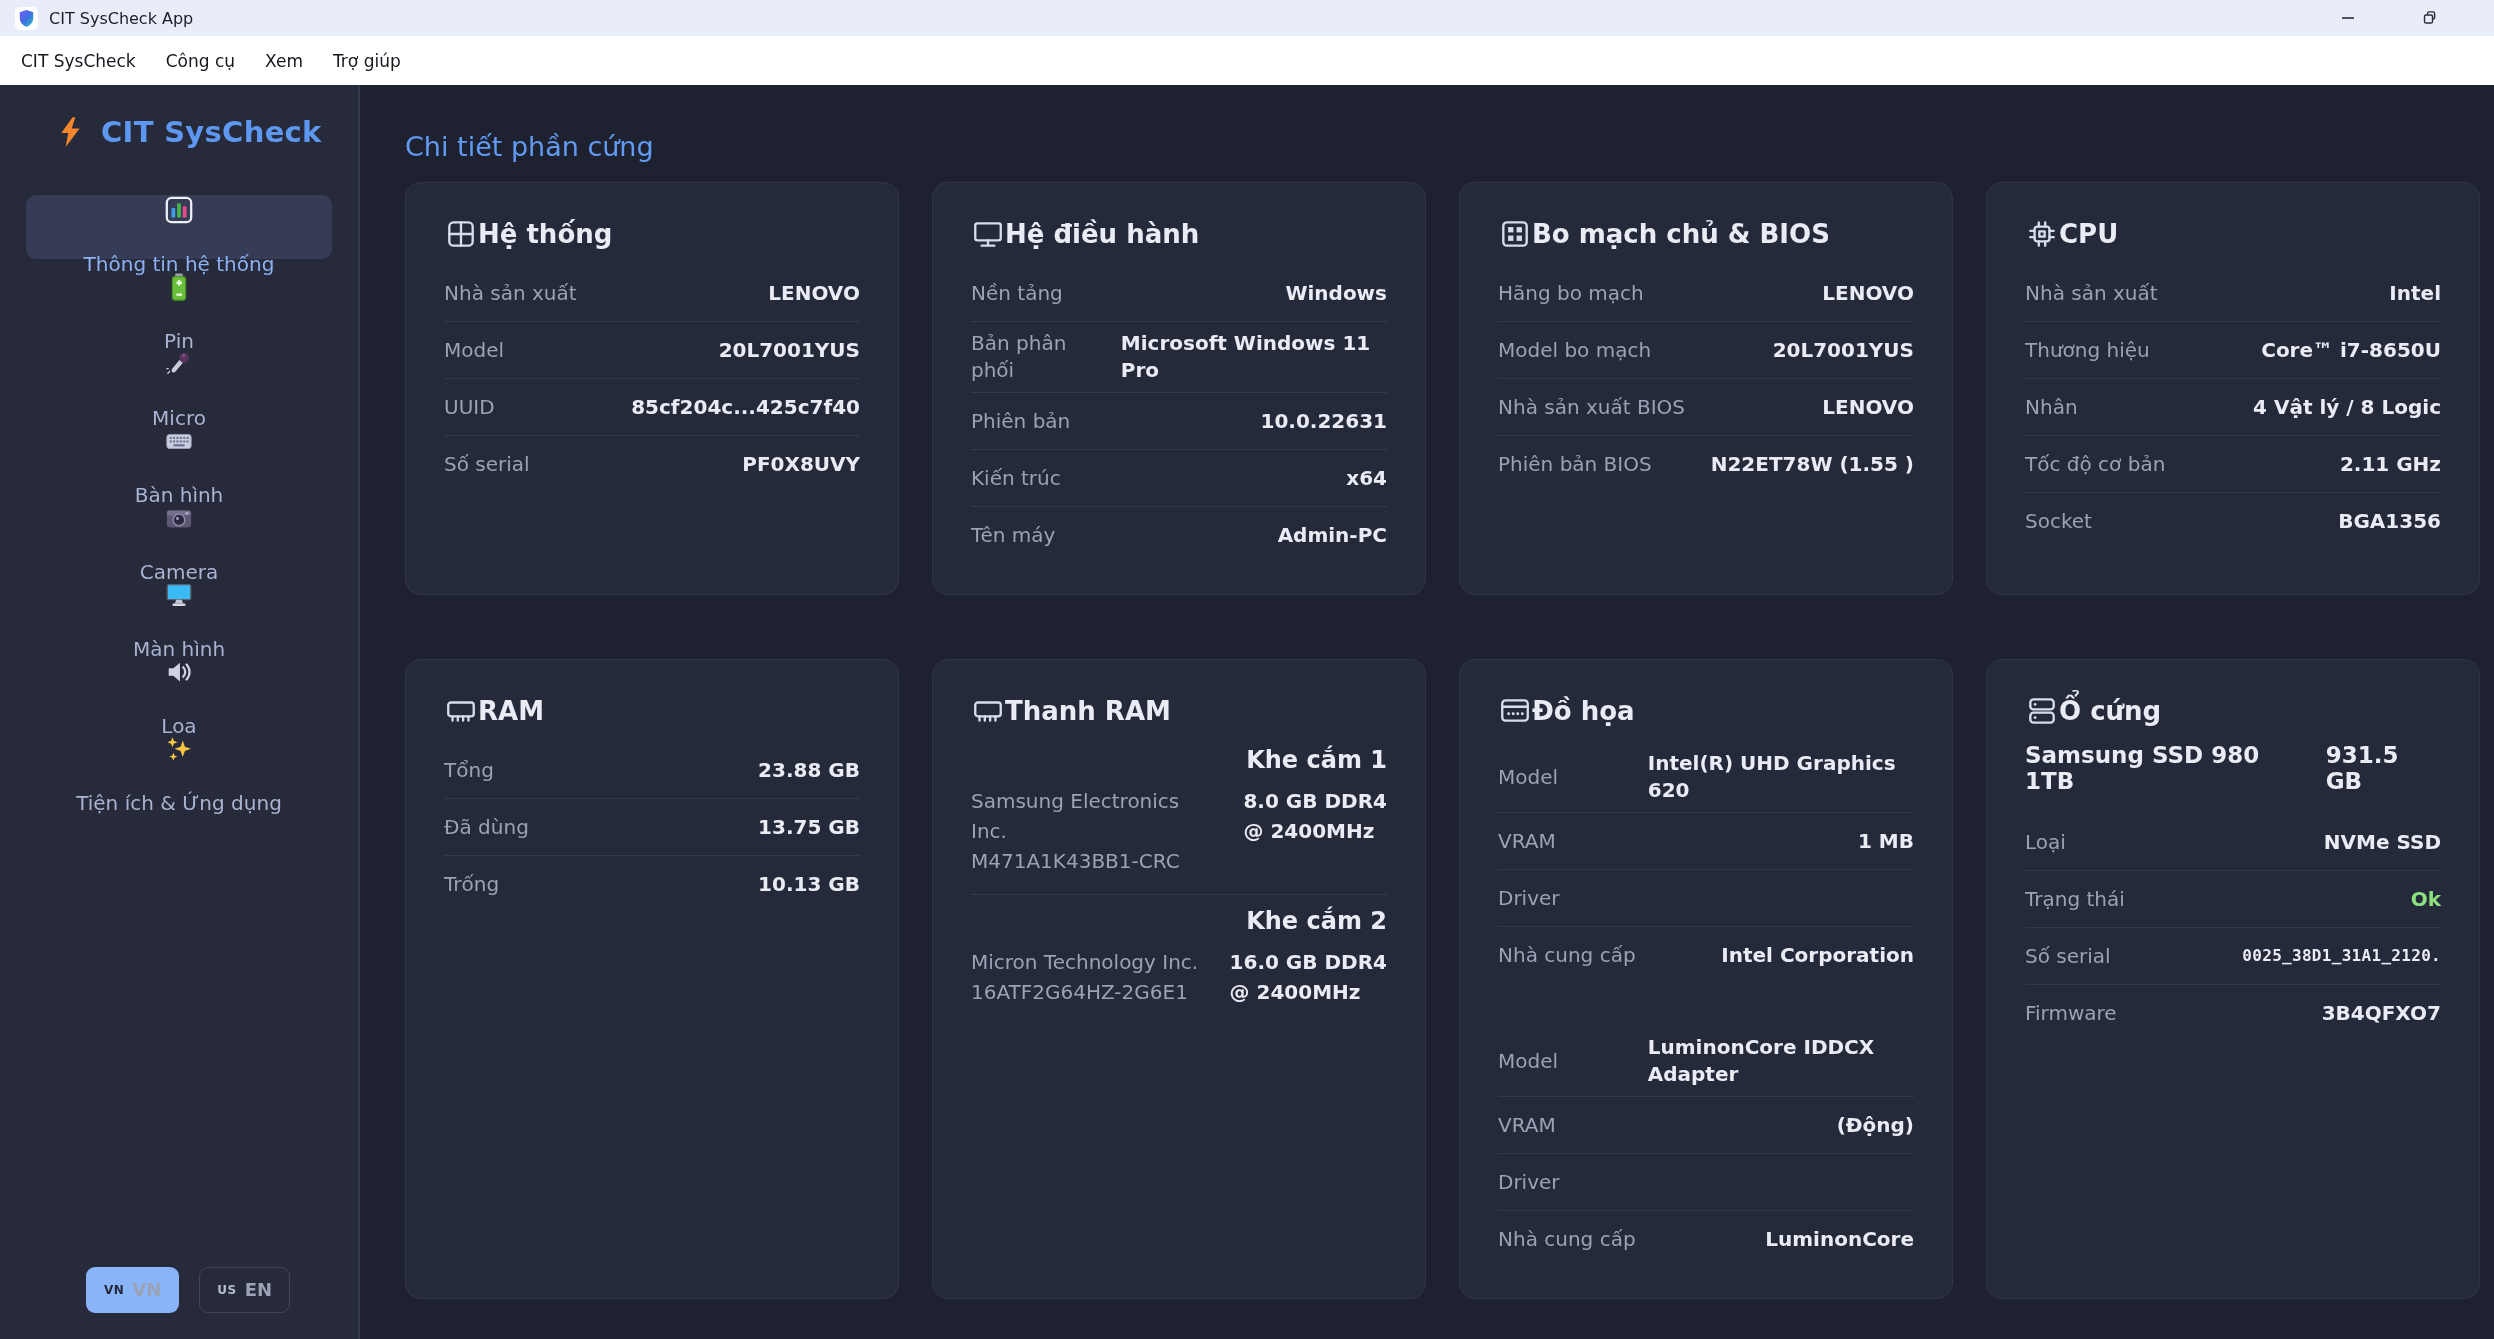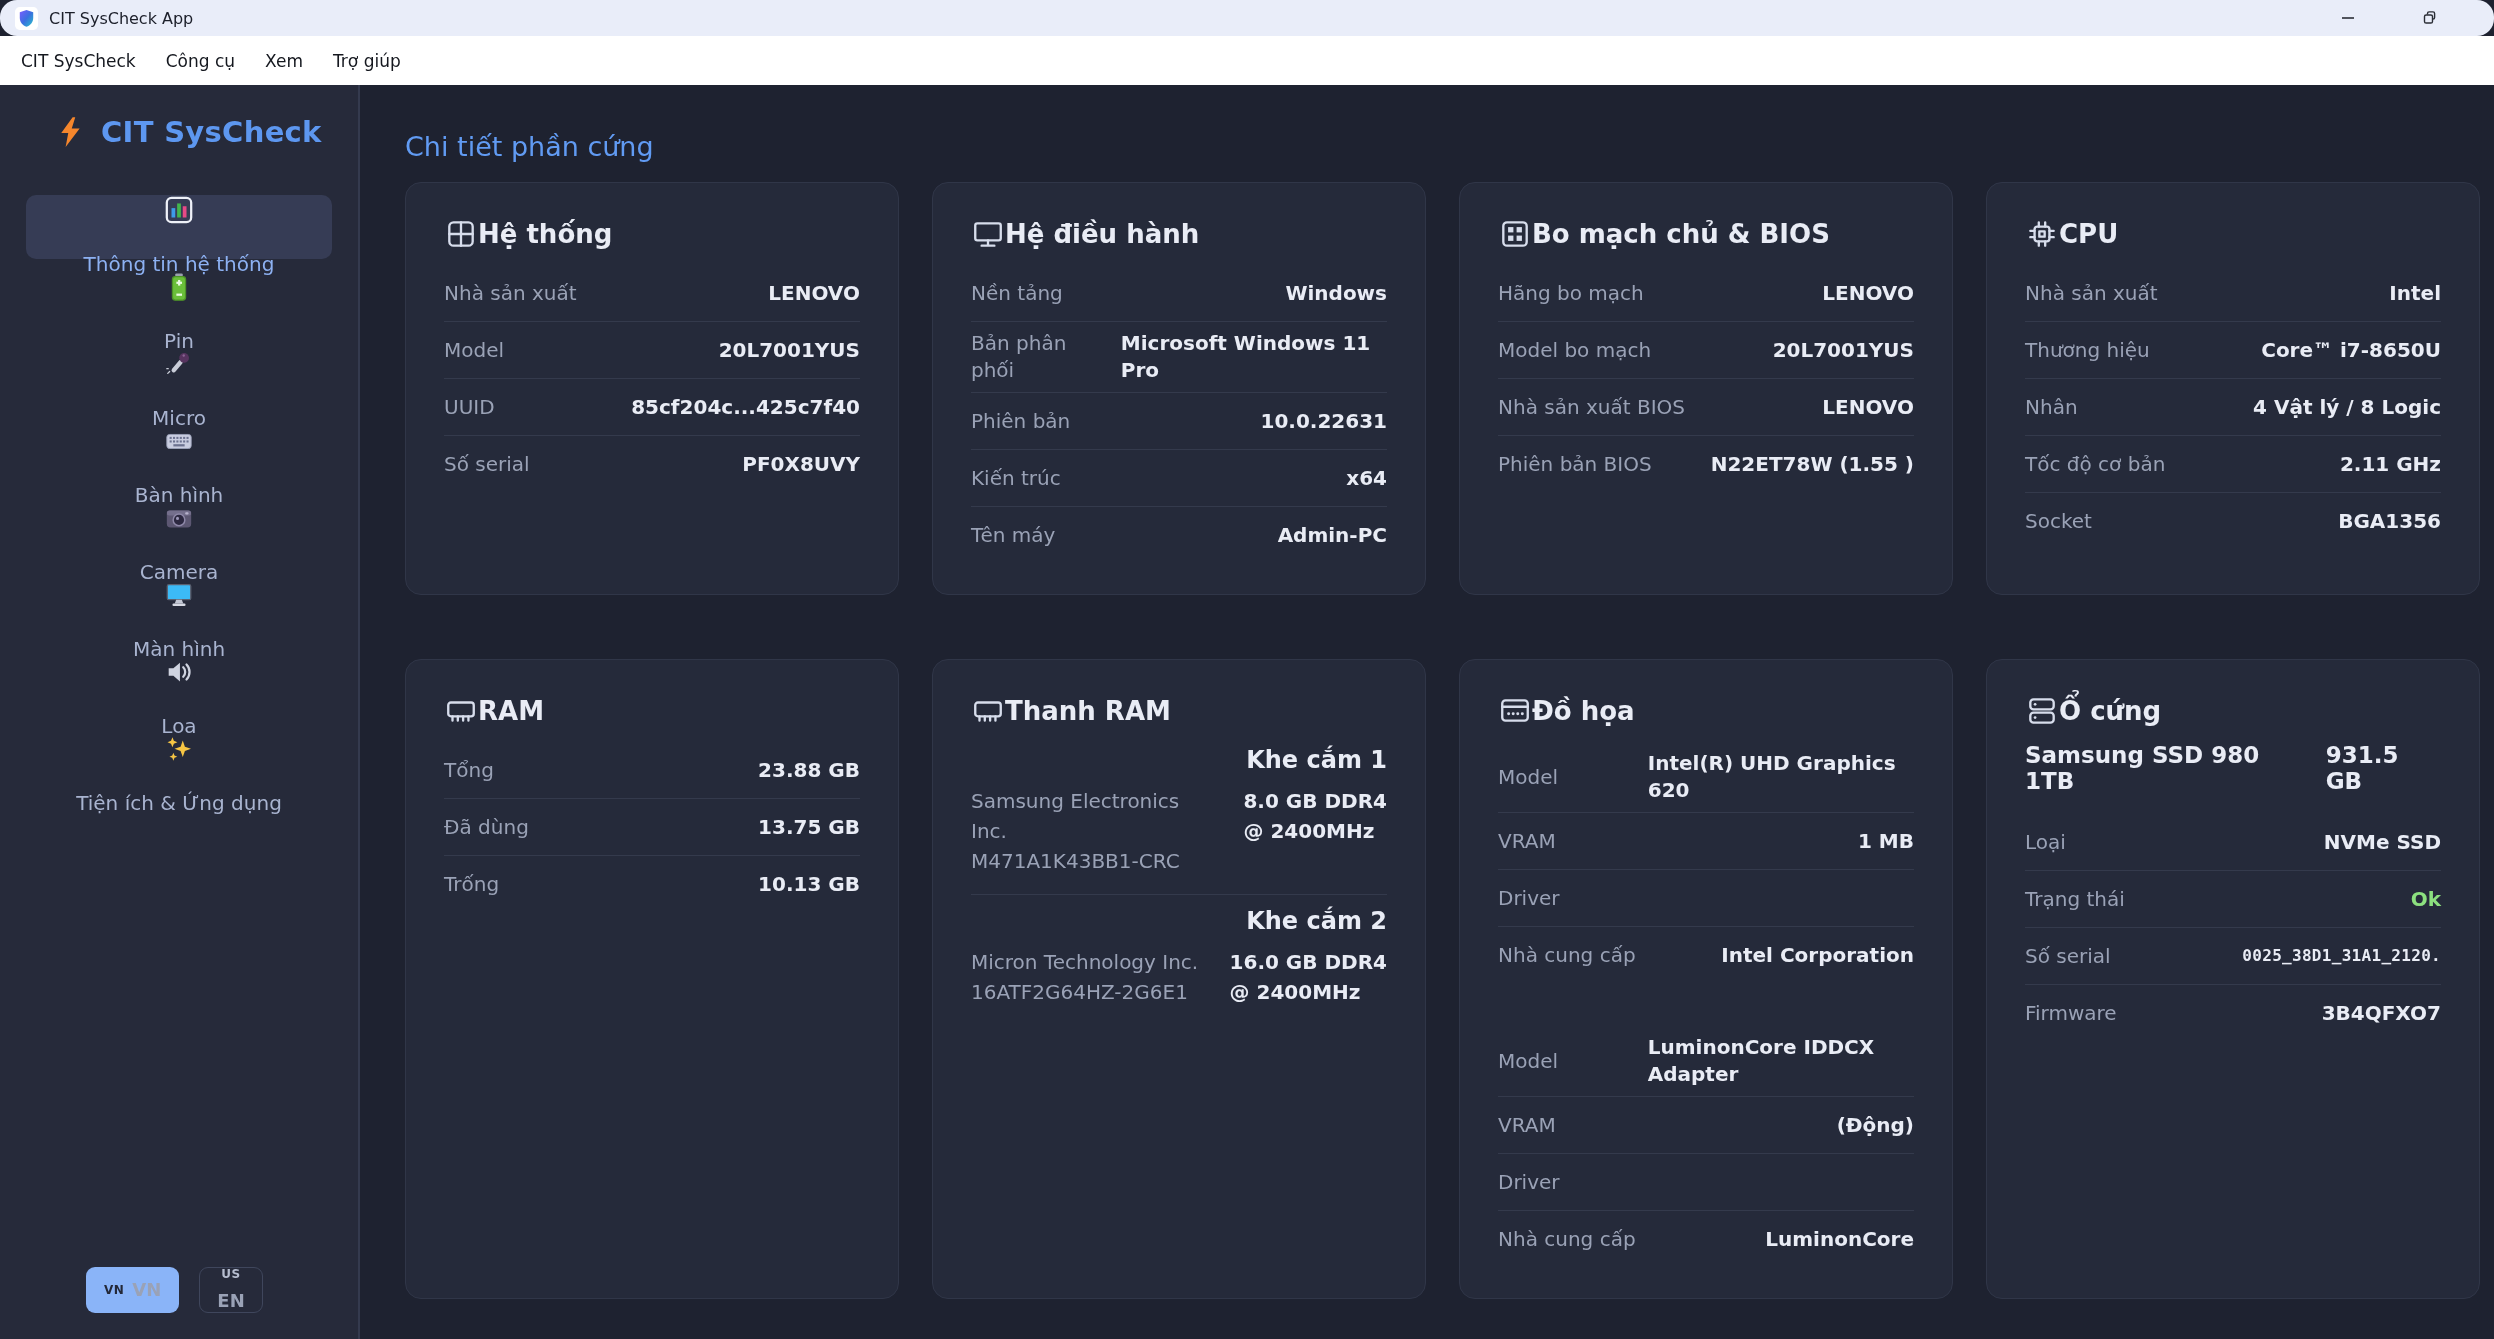--- a/index.html
+++ b/index.html
@@ -7,21 +7,21 @@
   body {
     font-family: "DejaVu Sans", "Liberation Sans", sans-serif;
     background: #1e2230;
     overflow: hidden;
     -webkit-font-smoothing: antialiased;
   }
 
   
   .titlebar {
     height: 36px; background: #e9edf9;
-    display: flex; align-items: center; padding: 0 10px; position: relative; border-radius: 17px;
+    display: flex; align-items: center; padding: 0 10px; position: relative;
   }
   .app-icon { width: 23px; height: 23px; margin: 0 11px 0 5px; display: block; }
   .title-text { font-size: 16px; color: #1c1f2a; }
   .win-btn {
     position: absolute; top: 0; height: 36px; width: 46px;
     display: flex; align-items: center; justify-content: center;
     background: transparent; border: none; cursor: pointer;
   }
   .win-btn.minimize { right: 123px; }
   .win-btn.restore  { right: 41px; }
@@ -55,21 +55,21 @@
   .lang-row { margin-top: auto; padding: 0 0 26px 86px; display: flex; gap: 20px; }
   .lang-btn {
     display: inline-flex; align-items: center; justify-content: center; gap: 8px;
     height: 46px; padding: 0 17px; border-radius: 9px;
     border: 1px solid transparent; background: transparent;
     font-family: inherit; cursor: pointer;
   }
   .lang-btn .pfx { font-size: 12px; font-weight: bold; letter-spacing: .5px; }
   .lang-btn .lbl { font-size: 18px; font-weight: bold; }
   .lang-btn.active { background: #8ab4f8; color: #232838; }
-  .lang-btn.inactive { border-color: #3f465c; color: #b6bdcf; flex-direction: column; }
+  .lang-btn.inactive { border-color: #3f465c; color: #b6bdcf; }
 
   
   .main { flex: 1; padding: 46px 14px 0 45px; overflow: hidden; }
   .heading { font-size: 27px; font-weight: normal; color: #619bf3; margin: 0 0 20px 0; }
 
   .grid { display: grid; grid-template-columns: repeat(4, 494px); gap: 64px 33px; }
 
   .card {
     background: #252a3a; border: 1px solid #303648; border-radius: 16px;
     padding: 28px 38px 30px;

